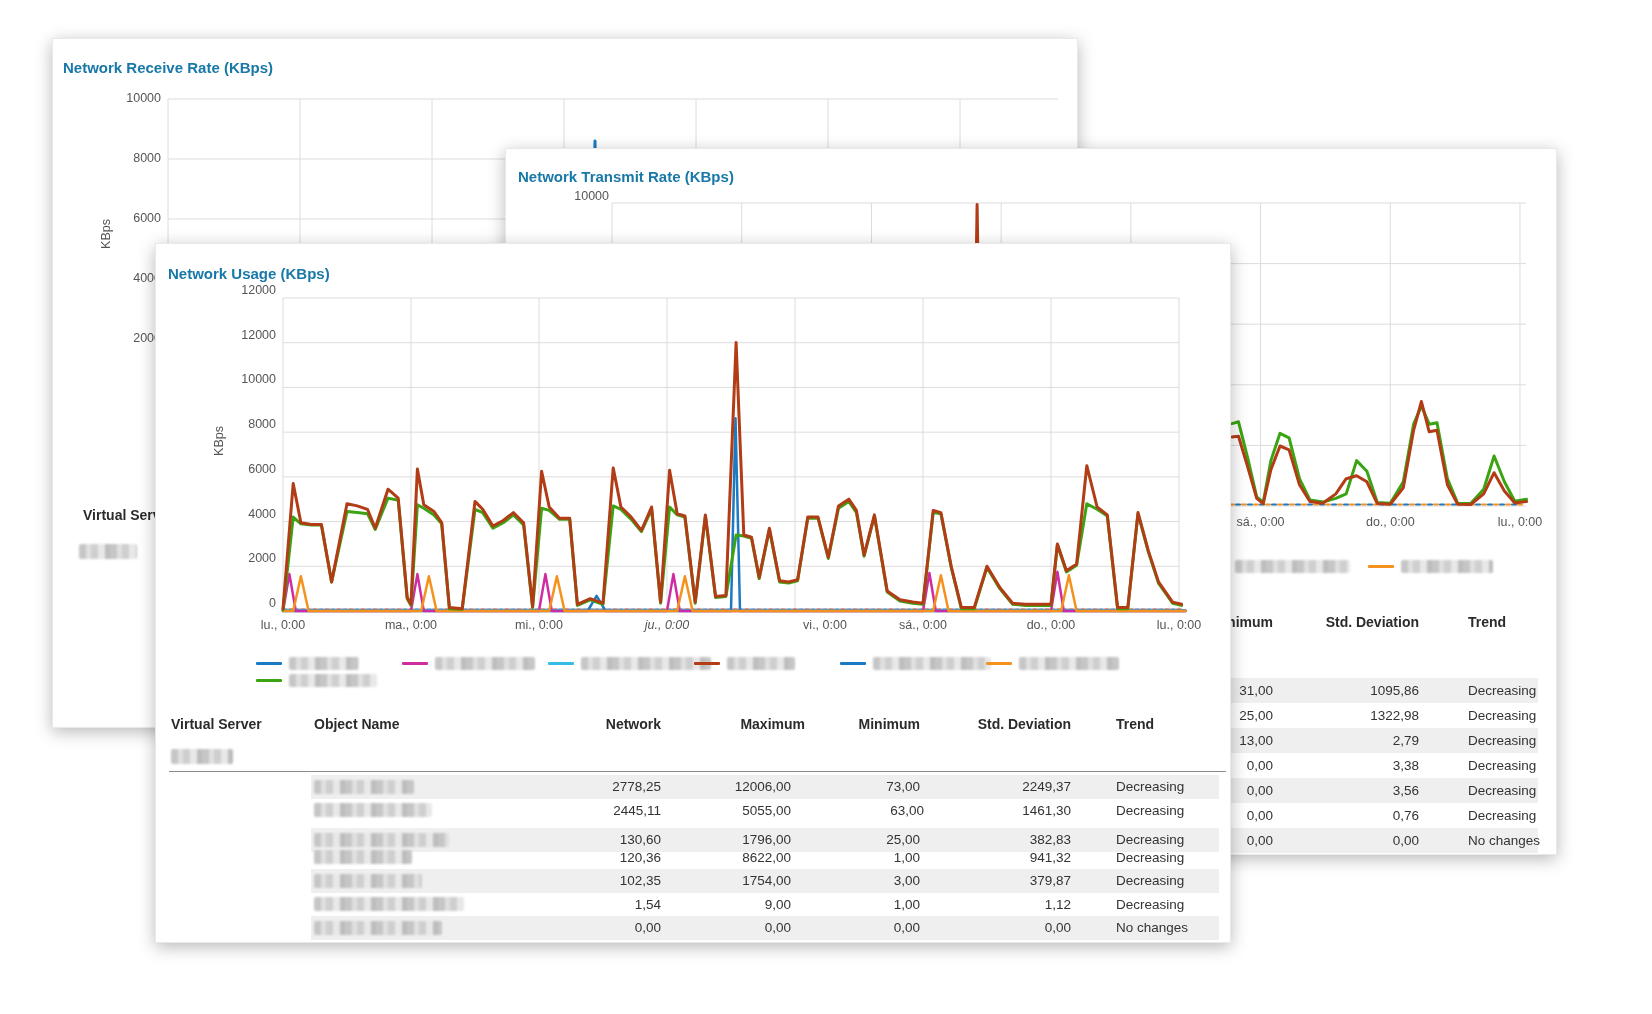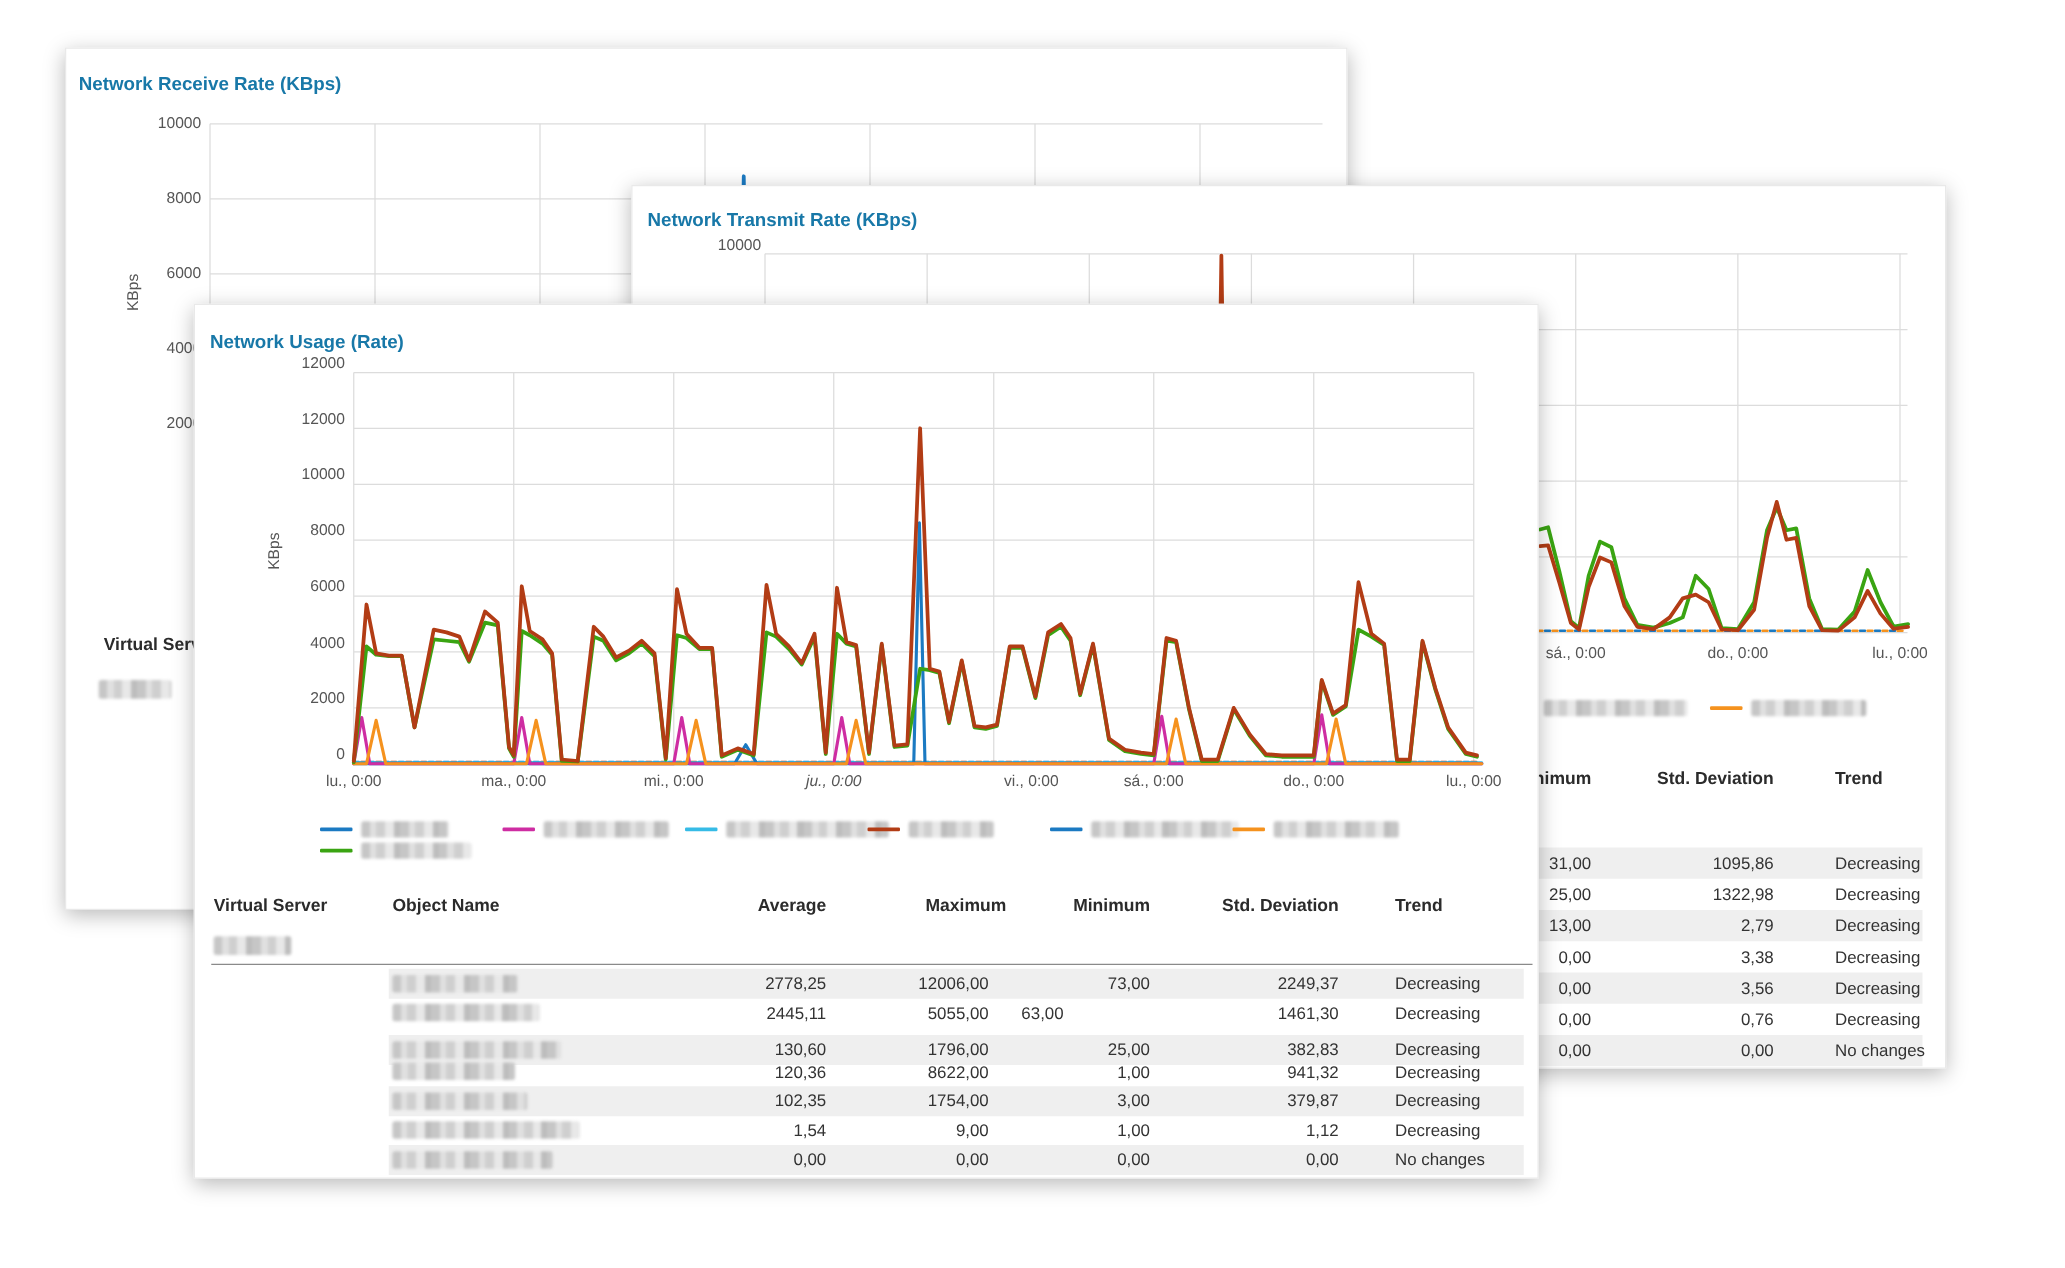--- a/index.html
+++ b/index.html
@@ -142,21 +142,21 @@
         <div style="position: absolute; left: 0px; top: 679px; width: 1032px; height: 25px;">
           <div class="zebra" style="left: 555px; top: 0px; width: 477px; height: 25px;"></div>
           <div class="cell num" style="left: 637px; top: 0px; line-height: 25px;">0,00</div>
           <div class="cell num" style="left: 783px; top: 0px; line-height: 25px;">0,00</div>
           <div class="cell" style="left: 962px; top: 0px; line-height: 25px;">No changes</div>
         </div>
       </div>
   </section>
 
   <section class="panel" id="panel-usage">
-    <h2 class="ptitle" style="left:12px;top:9px;">Network Usage (Rate)</h2>
+    <h2 class="ptitle" style="left:12px;top:9px;">Network Usage (KBps)</h2>
     <div class="rotlab" style="left:56px;top:182px;">KBps</div>
     <svg class="chartsvg" id="svg-usage" width="1076" height="700">
         <line x1="127" y1="54" x2="1023" y2="54" stroke="#dcdcdc" stroke-width="1"></line>
         <line x1="127" y1="98.71428571428572" x2="1023" y2="98.71428571428572" stroke="#dcdcdc" stroke-width="1"></line>
         <line x1="127" y1="143.42857142857144" x2="1023" y2="143.42857142857144" stroke="#dcdcdc" stroke-width="1"></line>
         <line x1="127" y1="188.14285714285714" x2="1023" y2="188.14285714285714" stroke="#dcdcdc" stroke-width="1"></line>
         <line x1="127" y1="232.85714285714286" x2="1023" y2="232.85714285714286" stroke="#dcdcdc" stroke-width="1"></line>
         <line x1="127" y1="277.57142857142856" x2="1023" y2="277.57142857142856" stroke="#dcdcdc" stroke-width="1"></line>
         <line x1="127" y1="322.2857142857143" x2="1023" y2="322.2857142857143" stroke="#dcdcdc" stroke-width="1"></line>
         <line x1="127" y1="367" x2="1023" y2="367" stroke="#dcdcdc" stroke-width="1"></line>
@@ -223,41 +223,41 @@
           <div class="chip" style="left: 33px; top: 1px; width: 100px; height: 13px;"></div>
         </div>
         <div style="position: absolute; left: 100px; top: 429px; width: 121px; height: 15px;">
           <div class="ldash" style="left: 0px; top: 6px; width: 26px; background: rgb(58, 164, 18);"></div>
           <div class="chip" style="left: 33px; top: 1px; width: 88px; height: 13px;"></div>
         </div>
       </div>
     <div id="usage-table">
         <div class="thead" style="left: 15px; top: 472px;">Virtual Server</div>
         <div class="thead" style="left: 158px; top: 472px;">Object Name</div>
-        <div class="thead num" style="left: 375px; top: 472px;">Average</div>
+        <div class="thead num" style="left: 375px; top: 472px;">Network</div>
         <div class="thead num" style="left: 519px; top: 472px;">Maximum</div>
         <div class="thead num" style="left: 634px; top: 472px;">Minimum</div>
         <div class="thead num" style="left: 785px; top: 472px;">Std. Deviation</div>
         <div class="thead" style="left: 960px; top: 472px;">Trend</div>
         <div class="chip" style="left: 15px; top: 505px; width: 62px; height: 15px;"></div>
         <div class="divider" style="left: 13px; top: 527px; width: 1057px;"></div>
         <div style="position: absolute; left: 0px; top: 531px; width: 1063px; height: 16px;">
           <div class="zebra" style="left: 155px; top: 0px; width: 908px; height: 23.5px;"></div>
           <div class="chip" style="left: 158px; top: 4.5px; width: 100px; height: 14px;"></div>
           <div class="cell num" style="left: 375px; top: 0px; line-height: 23.5px;">2778,25</div>
           <div class="cell num" style="left: 505px; top: 0px; line-height: 23.5px;">12006,00</div>
           <div class="cell num" style="left: 634px; top: 0px; line-height: 23.5px;">73,00</div>
           <div class="cell num" style="left: 785px; top: 0px; line-height: 23.5px;">2249,37</div>
           <div class="cell" style="left: 960px; top: 0px; line-height: 23.5px;">Decreasing</div>
         </div>
         <div style="position: absolute; left: 0px; top: 554.5px; width: 1063px; height: 23.5px;">
           <div class="chip" style="left: 158px; top: 4.5px; width: 118px; height: 14px;"></div>
           <div class="cell num" style="left: 375px; top: 0px; line-height: 23.5px;">2445,11</div>
           <div class="cell num" style="left: 505px; top: 0px; line-height: 23.5px;">5055,00</div>
-          <div class="cell num" style="left: 613px; top: 0px; line-height: 23.5px; text-align: center;">63,00</div>
+          <div class="cell num" style="left: 638px; top: 0px; line-height: 23.5px;">63,00</div>
           <div class="cell num" style="left: 785px; top: 0px; line-height: 23.5px;">1461,30</div>
           <div class="cell" style="left: 960px; top: 0px; line-height: 23.5px;">Decreasing</div>
         </div>
         <div style="position: absolute; left: 0px; top: 584px; width: 1063px; height: 23.5px;">
           <div class="zebra" style="left: 155px; top: 0px; width: 908px; height: 23.5px;"></div>
           <div class="chip" style="left: 158px; top: 4.5px; width: 135px; height: 14px;"></div>
           <div class="cell num" style="left: 375px; top: 0px; line-height: 23.5px;">130,60</div>
           <div class="cell num" style="left: 505px; top: 0px; line-height: 23.5px;">1796,00</div>
           <div class="cell num" style="left: 634px; top: 0px; line-height: 23.5px;">25,00</div>
           <div class="cell num" style="left: 785px; top: 0px; line-height: 23.5px;">382,83</div>

